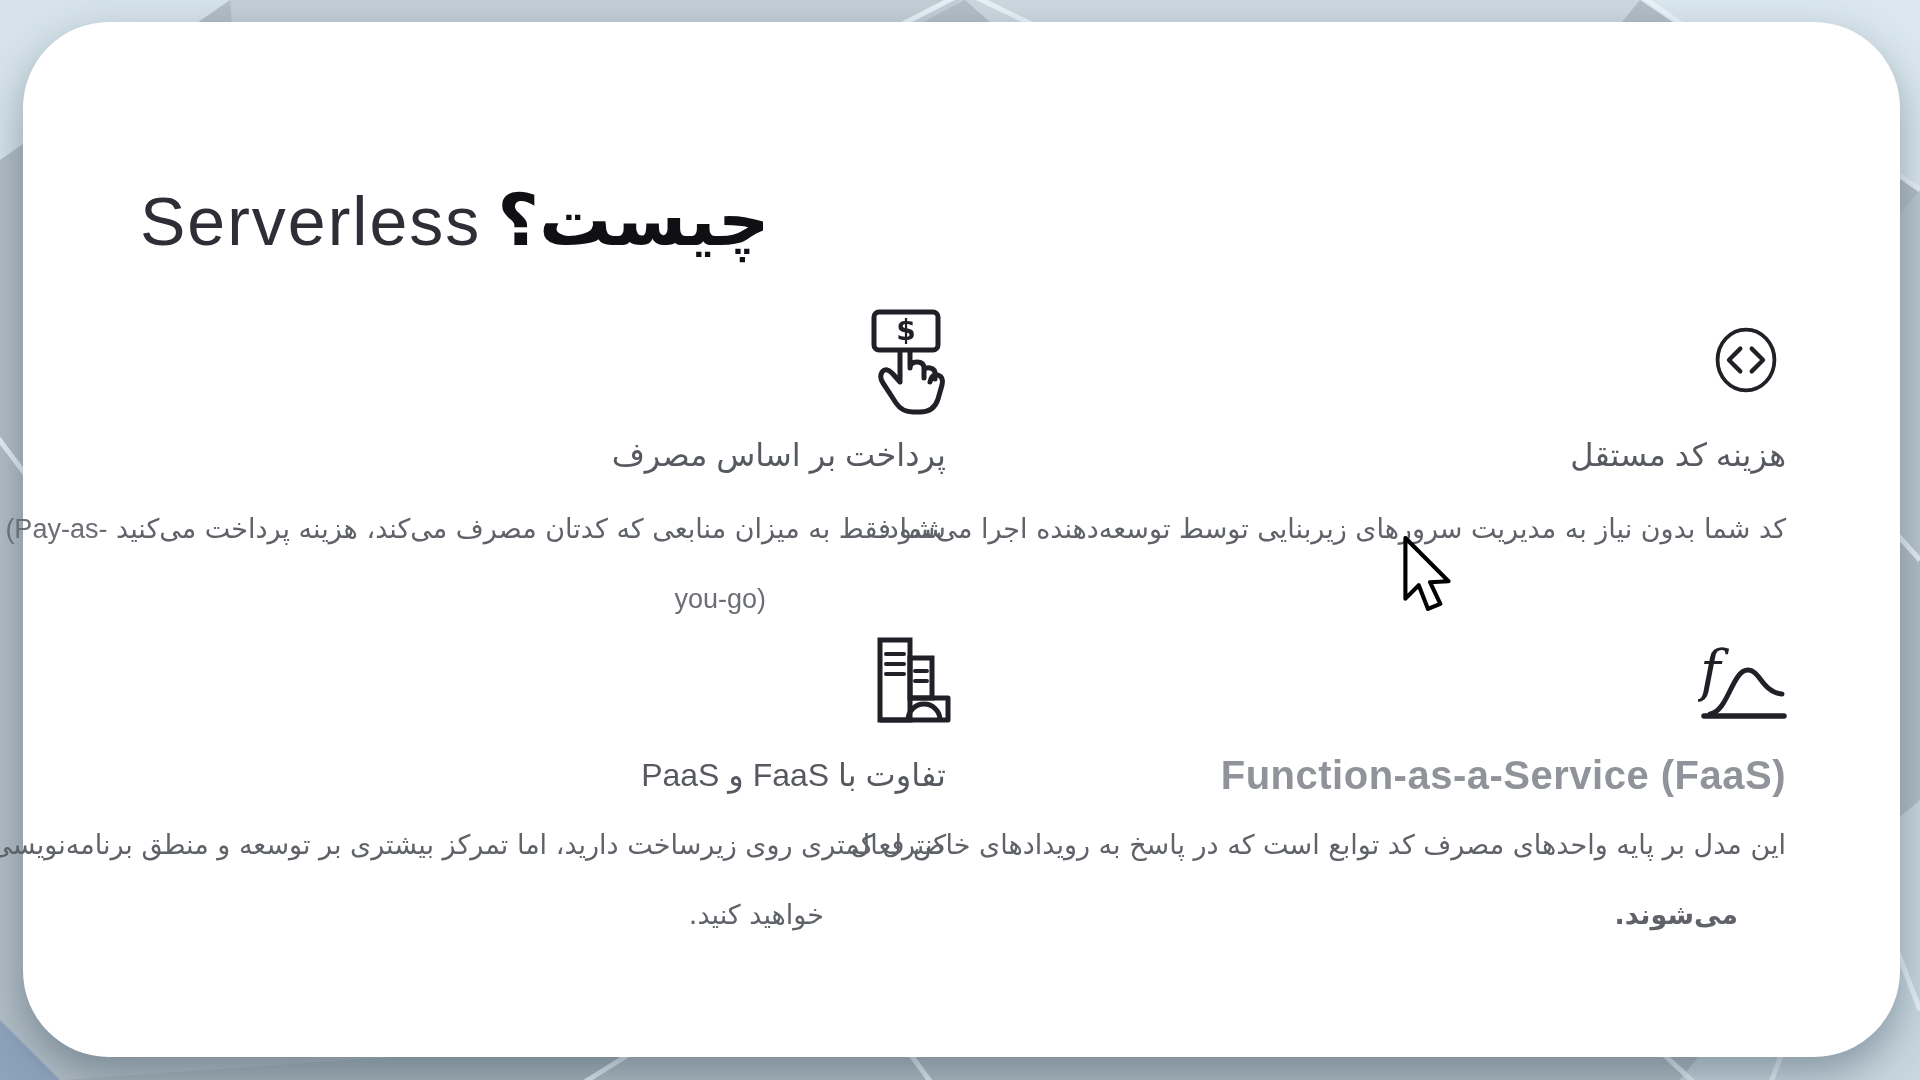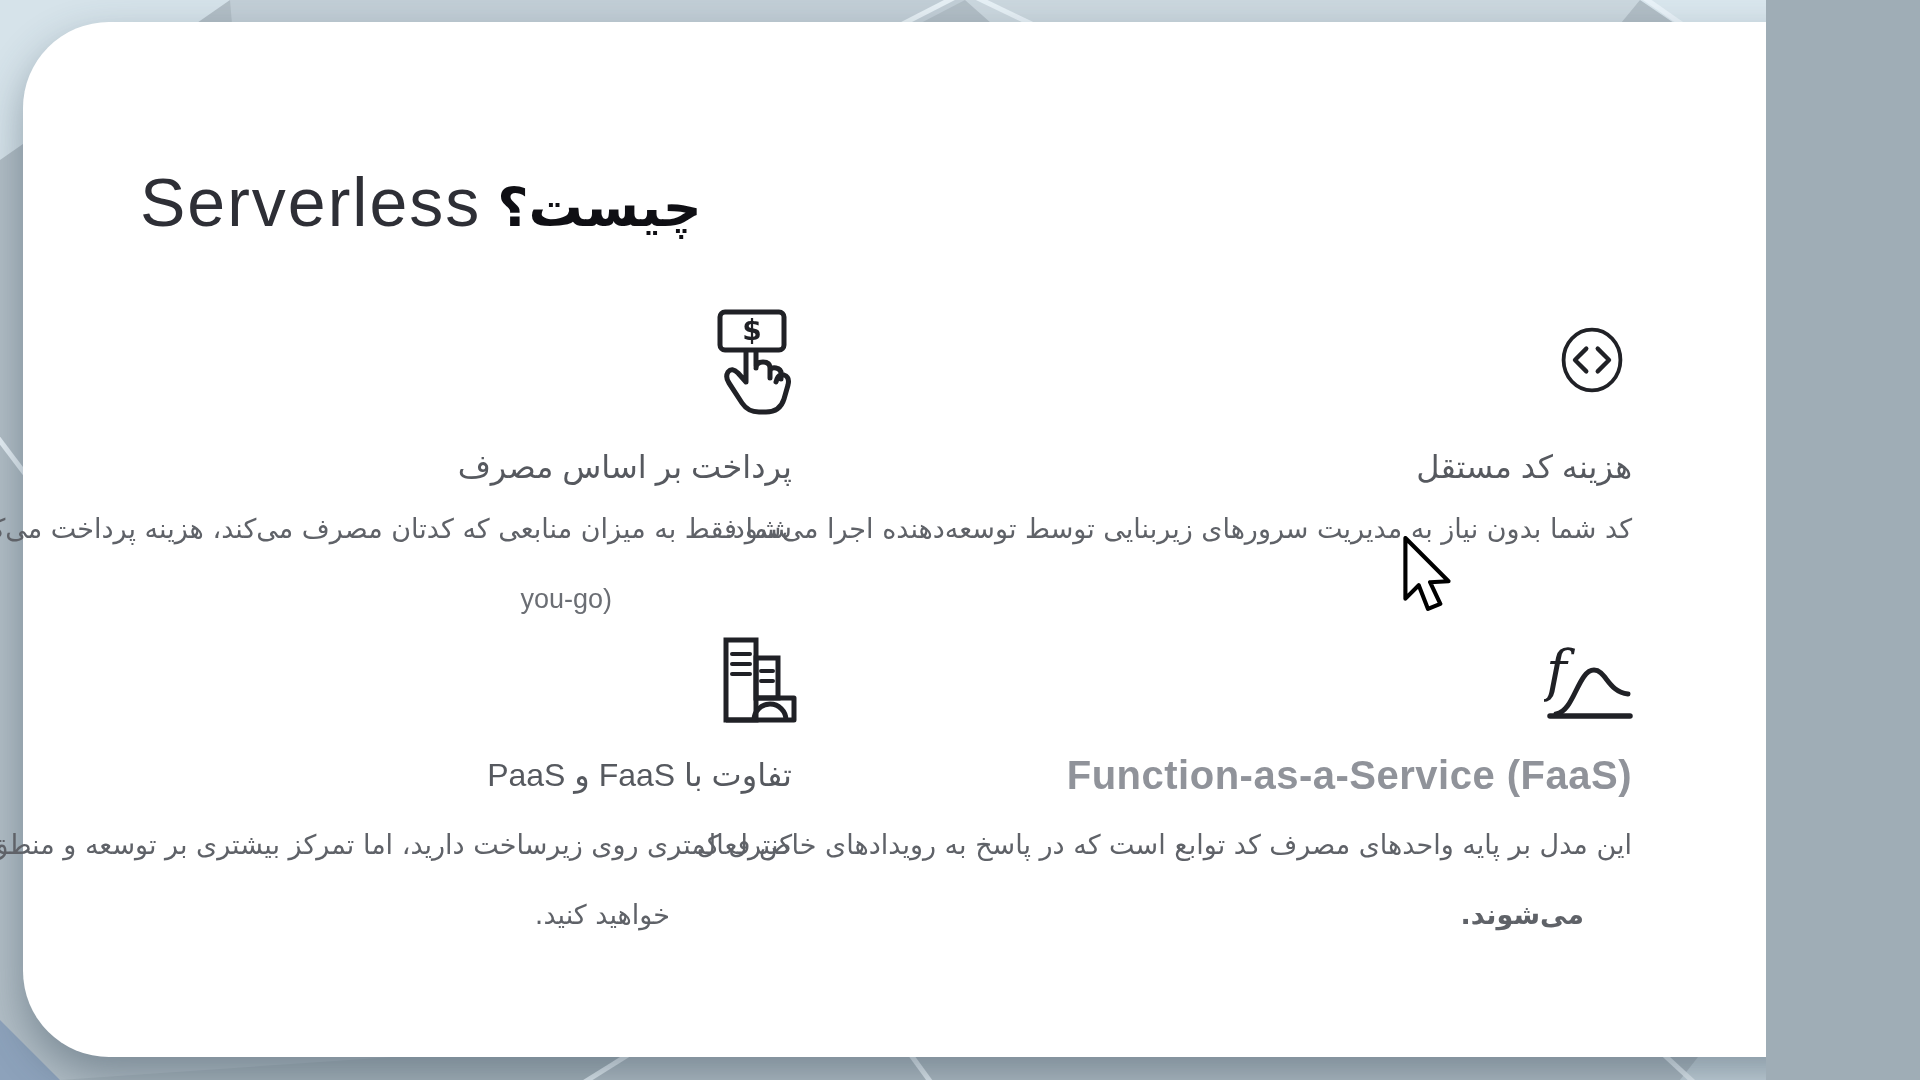--- a/index.html
+++ b/index.html
@@ -1,44 +1,44 @@
 <!DOCTYPE html>
 <html lang="fa"><head>
 <meta charset="utf-8">
 <style>
   html,body{margin:0;padding:0;background:#9fadb6;}
-  .page{position:relative;width:1766px;height:1080px;overflow:hidden;
+  .page{position:relative;width:1920px;height:1080px;overflow:hidden;
         font-family:"DejaVu Sans",sans-serif;}
   .bg{position:absolute;left:0;top:0;width:1920px;height:1080px;}
   .card{position:absolute;left:23px;top:22px;width:1877px;height:1035px;
         background:#ffffff;border-radius:86px;
         box-shadow:0 18px 42px rgba(55,75,90,.45);}
   
   .title{position:absolute;left:140px;top:168px;display:flex;align-items:baseline;
          gap:16px;white-space:nowrap;}
   .title-latin{font-family:"Liberation Sans",sans-serif;font-weight:300;
                font-size:68px;line-height:1;letter-spacing:2px;color:#2e2f36;}
   .title-fa{font-family:"DejaVu Sans",sans-serif;font-weight:700;
-            font-size:54px;line-height:1;color:#0f0f14;}
+            font-size:72px;line-height:1;color:#0f0f14;margin-top:16px;}
   
   .heading{position:absolute;font-family:"Liberation Sans","DejaVu Sans",sans-serif;
            font-size:32px;line-height:44px;color:#56595f;white-space:nowrap;
            text-align:right;}
   .heading-latin{font-weight:700;letter-spacing:.5px;color:#90939a;font-size:40px;}
   .body{position:absolute;}
   .body-line{font-family:"DejaVu Sans",sans-serif;font-size:27px;line-height:70px;
              color:#5f6268;white-space:nowrap;direction:rtl;text-align:right;}
   .latin-frag{font-family:"Liberation Sans",sans-serif;color:#6b6e74;}
   .indent-pay{padding-right:180px;}
   .indent-iaas{padding-right:122px;}
   .indent-faas{padding-right:48px;font-weight:bold;}
   
   .col-r{right:134px;width:740px;}
   .col-l{right:974px;width:802px;}
-  .row1-h{top:445px;} .row1-b{top:494px;}
+  .row1-h{top:433px;} .row1-b{top:494px;}
   .row2-h{top:753px;} .row2-b{top:810px;}
   
   .icon{position:absolute;}
   #icon-code{right:138px;top:324px;width:72px;height:72px;}
   #icon-pay{right:966px;top:306px;width:96px;height:114px;}
   #icon-build{right:966px;top:630px;width:96px;height:96px;}
   #icon-faas{right:130px;top:632px;width:92px;height:92px;}
   .cursor{position:absolute;left:1402px;top:536px;width:52px;height:76px;}
 </style>
 </head>

